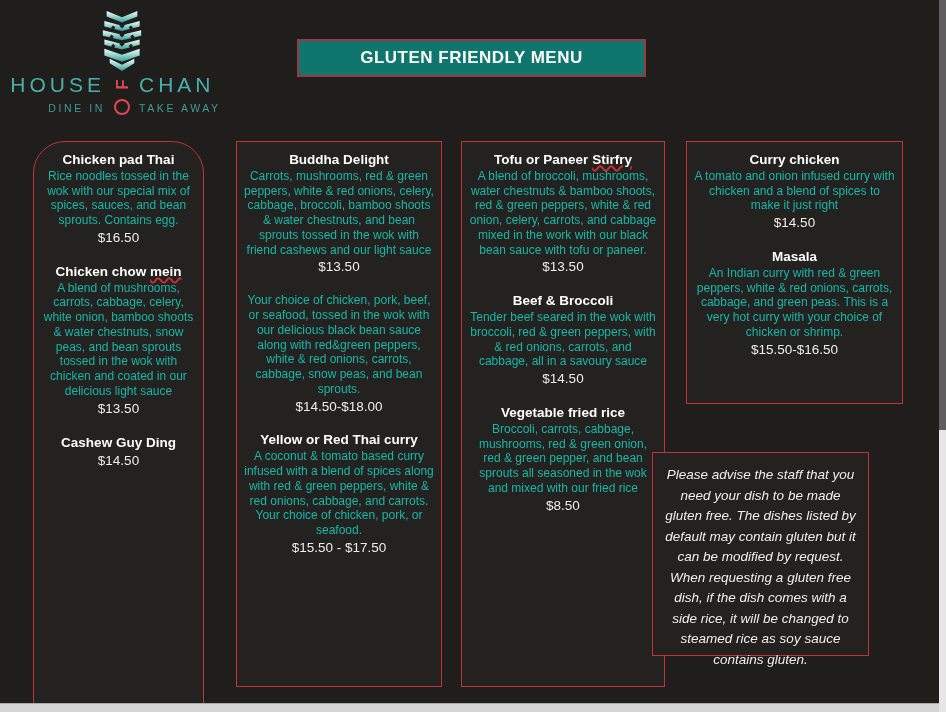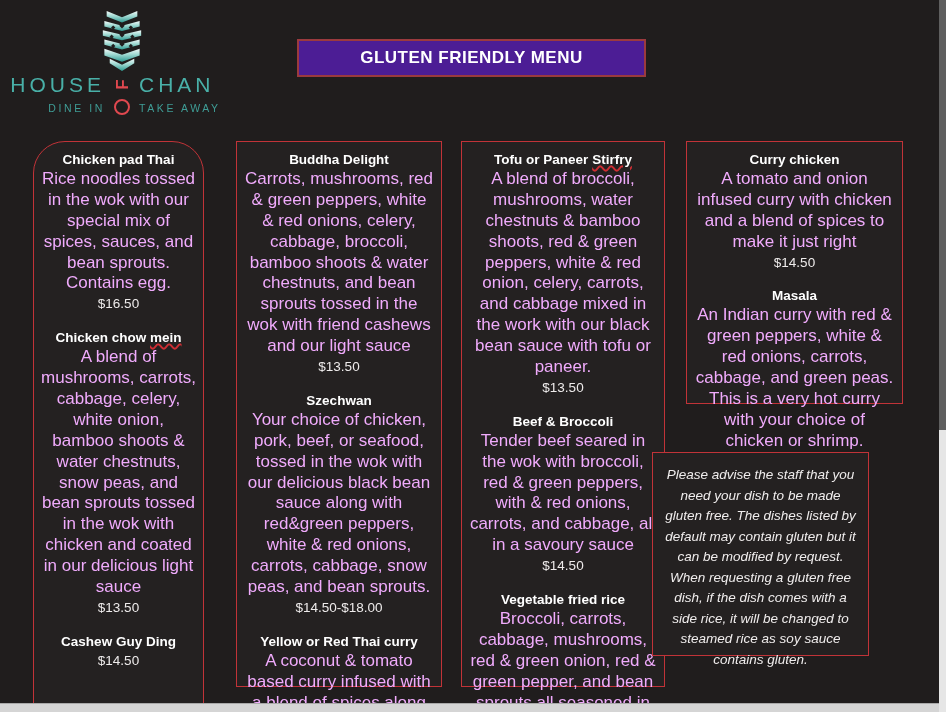--- a/index.html
+++ b/index.html
@@ -64,21 +64,21 @@
     width:12px;height:12px;
     border:2.5px solid #e0484f;
     border-radius:50%;
     margin-top:4px;
   }
 
   
   .title-box{
     position:absolute;left:297px;top:39px;width:345px;height:34px;
     border:2px solid #9b3a3e;
-    background:#4c1d95;
+    background:#0f766e;
     display:flex;align-items:center;justify-content:center;
   }
   .title-box span{
     color:#ffffff;font-size:17px;font-weight:700;letter-spacing:.5px;
   }
 
   
   .box{
     position:absolute;
     border:1px solid #c13338;
@@ -94,21 +94,21 @@
   .c4{left:686px;top:141px;width:217px;height:263px;}
   .note-box{left:652px;top:452px;width:217px;height:204px;padding:12px 10px;}
 
   .item{margin-bottom:17px;}
   .item:last-child{margin-bottom:0;}
   .item-name{
     font-weight:700;color:#ffffff;
     font-size:13.5px;line-height:1.25;
   }
   .item-desc{
-    font-size:17px;line-height:1.23;color:#f0abfc;
+    font-size:12px;line-height:1.23;color:#14b8a6;
   }
   .item-price{
     font-size:13.5px;line-height:1.25;color:#eeebeb;margin-top:2px;
   }
   .sic{
     text-decoration-line:underline;
     text-decoration-style:wavy;
     text-decoration-color:#cf2d33;
     text-decoration-thickness:2px;
     text-underline-offset:1px;
@@ -196,21 +196,20 @@
     </div>
   </div>
 
   <div class="box c2">
     <div class="item">
       <div class="item-name"><span>Buddha Delight</span><span class="sic"></span></div>
       <div class="item-desc">Carrots, mushrooms, red &amp; green peppers, white &amp; red onions, celery, cabbage, broccoli, bamboo shoots &amp; water chestnuts, and bean sprouts tossed in the wok with friend cashews and our light sauce</div>
       <div class="item-price">$13.50</div>
     </div>
     <div class="item">
-      <div class="item-name"><span>Szechwan</span><span class="sic"></span></div>
       <div class="item-desc">Your choice of chicken, pork, beef, or seafood, tossed in the wok with our delicious black bean sauce along with red&amp;green peppers, white &amp; red onions, carrots, cabbage, snow peas, and bean sprouts.</div>
       <div class="item-price">$14.50-$18.00</div>
     </div>
     <div class="item">
       <div class="item-name"><span>Yellow or Red Thai curry</span><span class="sic"></span></div>
       <div class="item-desc">A coconut &amp; tomato based curry infused with a blend of spices along with red &amp; green peppers, white &amp; red onions, cabbage, and carrots. Your choice of chicken, pork, or seafood.</div>
       <div class="item-price">$15.50 - $17.50</div>
     </div>
   </div>
 

